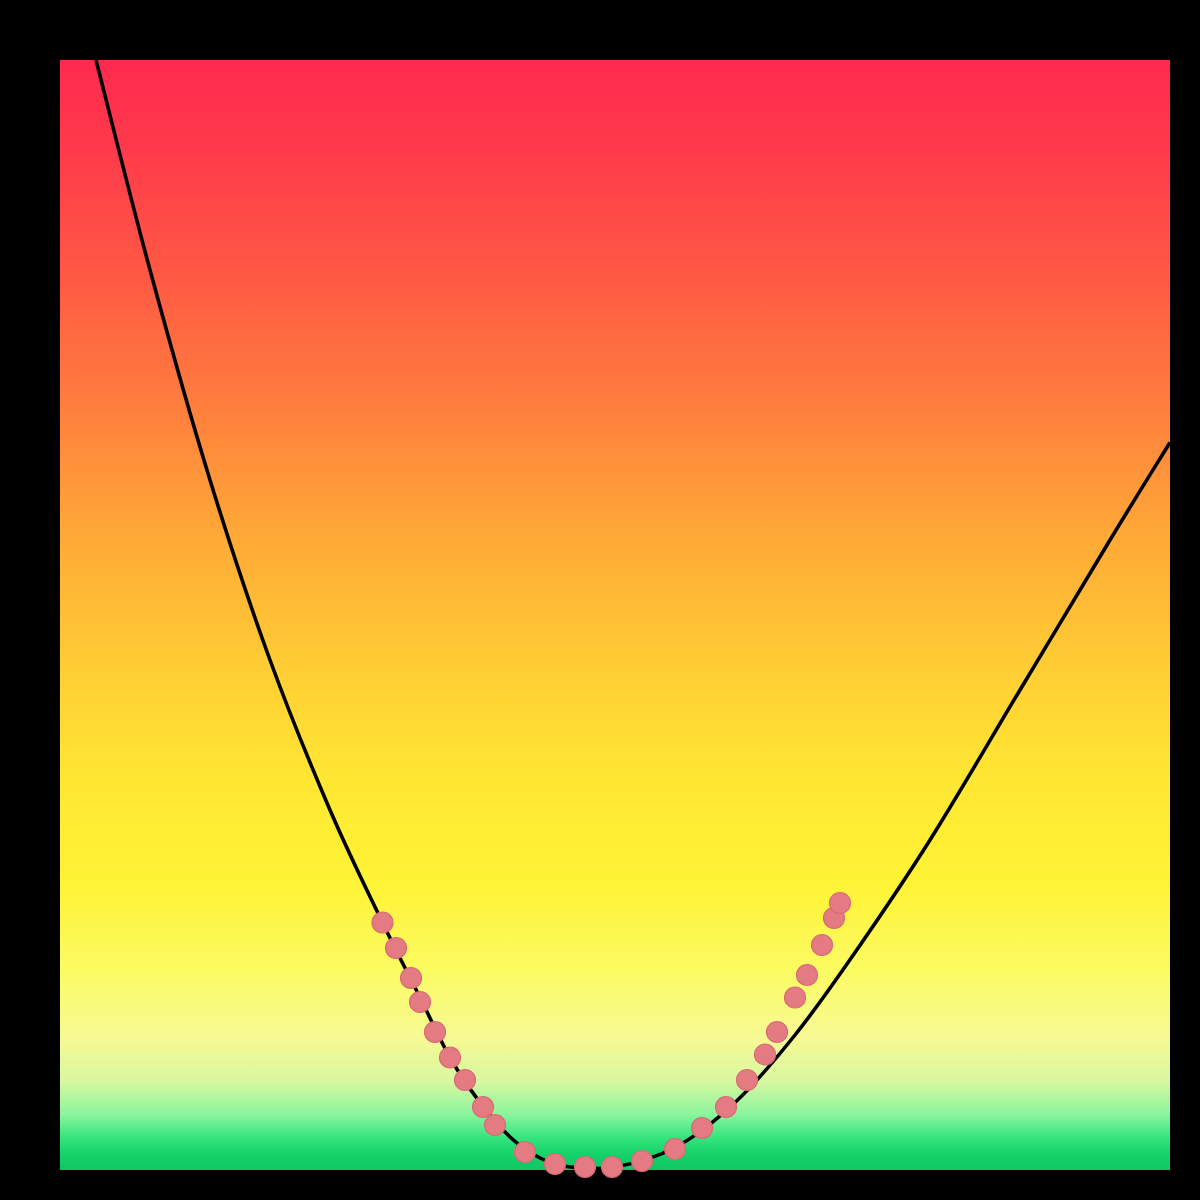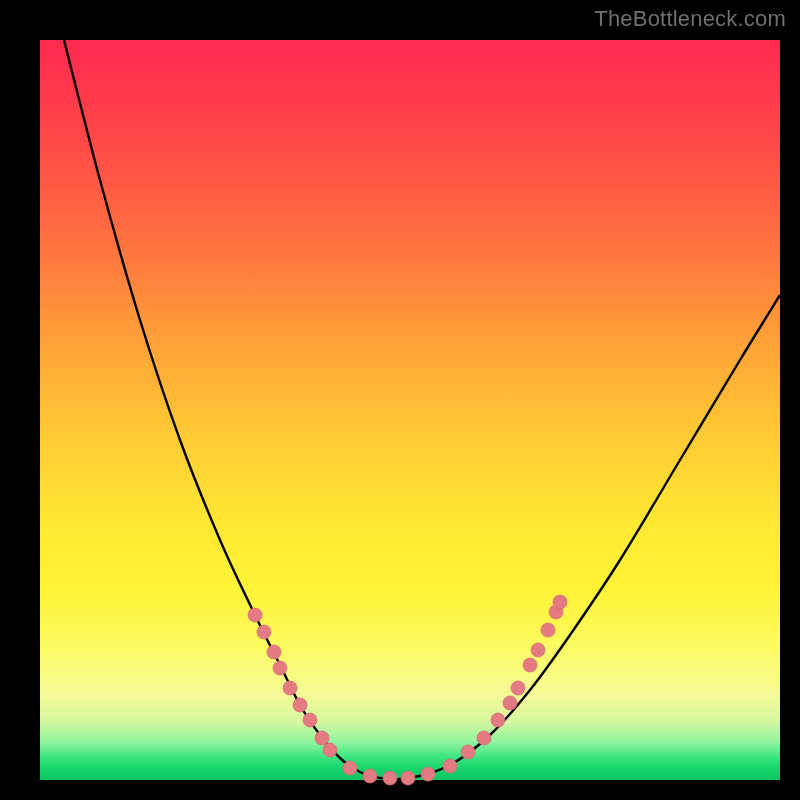--- a/index.html
+++ b/index.html
@@ -60,21 +60,20 @@
     top: 0;
     width: 740px;
     height: 740px;
     overflow: visible;
   }
 </style>
 </head>
 <body>
 
 <div class="frame">
-  <div class="watermark">TheBottleneck.com</div>
 
   <div class="plot-area">
     <svg class="curve" viewBox="0 0 740 740">
       <g>
         <path id="curve-path" fill="none" stroke-width="2.4" stroke="#000000" d="M 24 0 C 30 23.333333333333332, 47.333333333333336 93.33333333333334, 60 140 C 72.66666666666667 186.66666666666666, 86.66666666666667 236.66666666666666, 100 280 C 113.33333333333333 323.3333333333333, 126.66666666666667 363.3333333333333, 140 400 C 153.33333333333334 436.6666666666667, 167.5 470.8333333333333, 180 500 C 192.5 529.1666666666666, 205 554.1666666666666, 215 575 C 225 595.8333333333334, 232.5 610, 240 625 C 247.5 640, 253.33333333333334 653.3333333333334, 260 665 C 266.6666666666667 676.6666666666666, 273.3333333333333 686.1666666666666, 280 695 C 286.6666666666667 703.8333333333334, 293.3333333333333 711.8333333333334, 300 718 C 306.6666666666667 724.1666666666666, 313.3333333333333 728.6666666666666, 320 732 C 326.6666666666667 735.3333333333334, 331.6666666666667 737, 340 738 C 348.3333333333333 739, 358.3333333333333 740.1666666666666, 370 738 C 381.6666666666667 735.8333333333334, 396.6666666666667 732.1666666666666, 410 725 C 423.3333333333333 717.8333333333334, 436.6666666666667 707.5, 450 695 C 463.3333333333333 682.5, 476.6666666666667 666.6666666666666, 490 650 C 503.3333333333333 633.3333333333334, 515 616.6666666666666, 530 595 C 545 573.3333333333334, 561.6666666666666 549.1666666666666, 580 520 C 598.3333333333334 490.8333333333333, 620 453.3333333333333, 640 420 C 660 386.6666666666667, 683.3333333333334 347.5, 700 320 C 716.6666666666666 292.5, 733.3333333333334 265.8333333333333, 740 255"></path>
       </g>
       <g id="markers">
           <circle cx="215" cy="575" r="7" fill="#e47a82" stroke="#d96b74" stroke-width="0.8"></circle>
           <circle cx="224" cy="592" r="7" fill="#e47a82" stroke="#d96b74" stroke-width="0.8"></circle>
           <circle cx="234" cy="612" r="7" fill="#e47a82" stroke="#d96b74" stroke-width="0.8"></circle>

